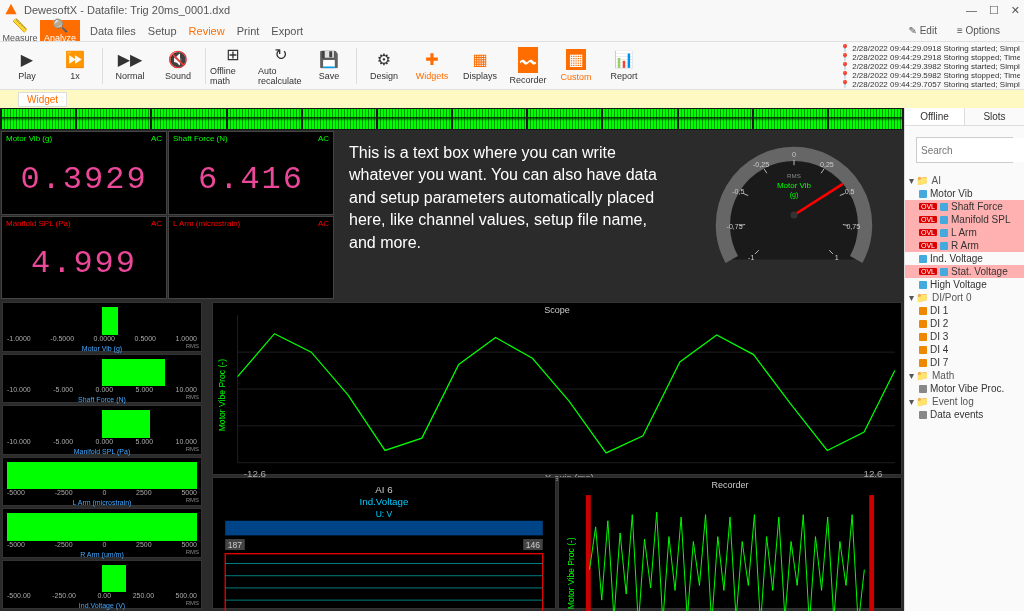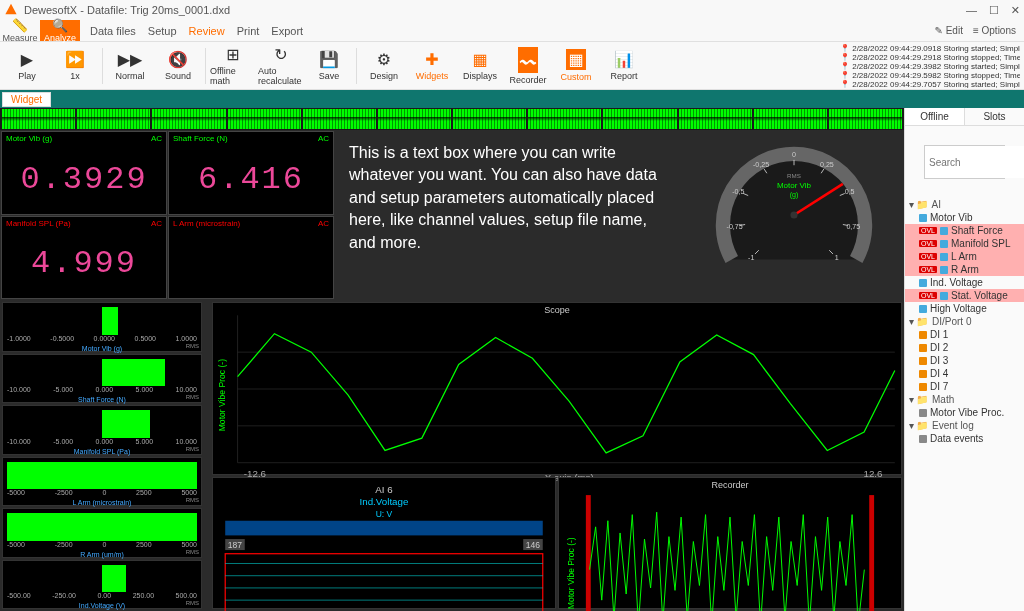--- a/index.html
+++ b/index.html
@@ -7,29 +7,29 @@
 .titlebar{height:20px;display:flex;align-items:center;padding:0 4px;background:#f8f8f8}
 .titlebar .logo{width:14px;height:14px;margin-right:6px}
 .titlebar .title{flex:1;font-size:11px;color:#555}
 .winctl{display:flex;gap:12px;color:#555}
 .menubar{height:22px;display:flex;align-items:stretch;background:#f8f8f8;border-bottom:1px solid #e0e0e0}
 .mtab{display:flex;flex-direction:column;align-items:center;justify-content:center;width:40px;font-size:9px;color:#555}
 .mtab.active{background:#ff6d00;color:#fff}
 .mtab .mi{font-size:13px;line-height:13px;margin-bottom:1px}
 .msub{display:flex;align-items:center;gap:12px;padding:0 10px;font-size:11px;color:#555}
 .msub .act{color:#ff6d00}
-.editopt{margin-left:auto;display:flex;gap:10px;align-items:center;font-size:10px;color:#555;padding-right:8px}
+.editopt{margin-left:auto;display:flex;gap:20px;align-items:center;font-size:10px;color:#555;padding-right:24px}
 .toolbar{height:48px;display:flex;align-items:center;padding:0 4px;background:#f8f8f8;border-bottom:1px solid #e0e0e0;gap:2px}
 .tbtn{display:flex;flex-direction:column;align-items:center;justify-content:center;width:46px;height:44px;font-size:9px;color:#333;gap:2px}
 .tbtn.on{color:#ff6d00}
 .tbtn .ti{font-size:16px}
 .tsep{width:1px;height:36px;background:#ddd;margin:0 2px}
 .eventarea{width:180px;height:44px;overflow:hidden;font-size:8px;line-height:9px;color:#333;margin-left:auto}
 .eventarea div{white-space:nowrap}
-.wtab{height:18px;display:flex;align-items:center;padding-left:2px;background:#0f766e}
+.wtab{height:18px;display:flex;align-items:center;padding-left:18px;background:#fef9c3}
 .wtab span{padding:1px 8px;border:1px solid #ddd;font-size:10px;color:#ff6d00;background:#fff}
 .work{display:flex;height:503px}
 .canvas{flex:1;background:#2b2b2b;display:flex;flex-direction:column;position:relative}
 .overview{height:22px;display:flex;gap:2px;padding:1px 2px;background:#1a1a1a}
 .ovseg{flex:1;background:linear-gradient(180deg,#0f0 40%,#030 40%,#0f0 60%);position:relative}
 .ovseg::after{content:"";position:absolute;inset:0;background:repeating-linear-gradient(90deg,transparent 0,transparent 2px,rgba(0,0,0,.4) 2px,rgba(0,0,0,.4) 3px)}
 .row1{display:flex;height:170px}
 .digigrid{width:335px;display:grid;grid-template-columns:1fr 1fr;grid-template-rows:1fr 1fr;gap:1px;padding:1px}
 .digi{background:#000;border:1px solid #444;position:relative;display:flex;flex-direction:column}
 .digi .hdr{font-size:8px;color:#0f0;padding:2px 4px;display:flex;justify-content:space-between}
@@ -50,21 +50,21 @@
 .scope .title{position:absolute;top:2px;left:0;right:0;text-align:center;font-size:9px;color:#ccc}
 .scope svg{position:absolute;inset:0}
 .plotrow{flex:1;display:flex;gap:2px}
 .freq{flex:1;background:#000;border:1px solid #333;position:relative}
 .rec{flex:1;background:#000;border:1px solid #333;position:relative}
 .rec .title,.freq .title{position:absolute;top:2px;left:0;right:0;text-align:center;font-size:9px;color:#ccc}
 .side{width:120px;background:#fafafa;border-left:1px solid #ddd;display:flex;flex-direction:column}
 .sidetabs{height:18px;display:flex;border-bottom:1px solid #ddd}
 .sidetabs div{flex:1;text-align:center;font-size:10px;line-height:18px}
 .sidetabs .a{background:#fff;border-right:1px solid #ddd}
-.search{display:flex;margin:19px;border:1px solid #ccc;height:34px}
+.search{display:flex;margin:11px;border:1px solid #ccc;height:26px}
 .search input{flex:1;border:none;font-size:10px;padding:0 4px;outline:none}
 .tree{flex:1;overflow:auto;font-size:10px}
 .tn{padding:1px 0 1px 8px;display:flex;align-items:center;gap:3px;white-space:nowrap}
 .tn.l1{padding-left:4px;color:#555}
 .tn.l2{padding-left:14px}
 .tn.ovl{background:#ffb0b0}
 .tn .ind{width:8px;height:8px;border-radius:1px}
 .tn .ovlbadge{background:#d00;color:#fff;font-size:7px;padding:0 2px;border-radius:1px}
 svg text{font-family:sans-serif}
 </style>

